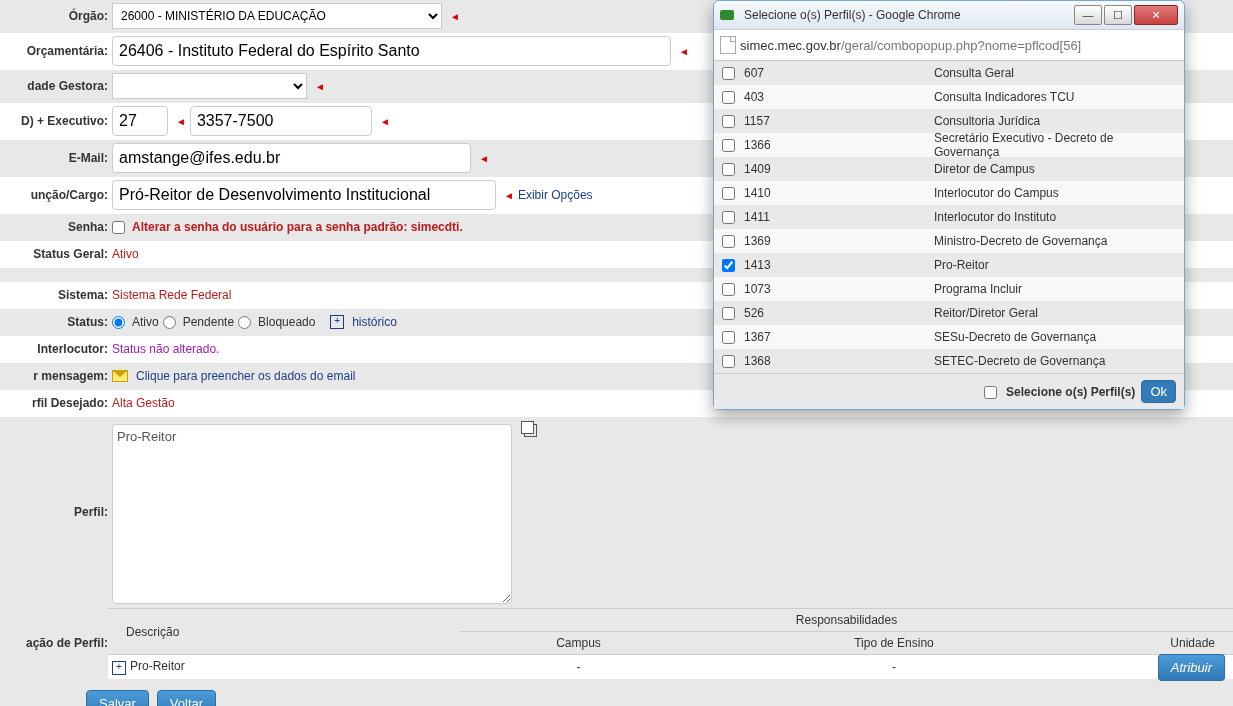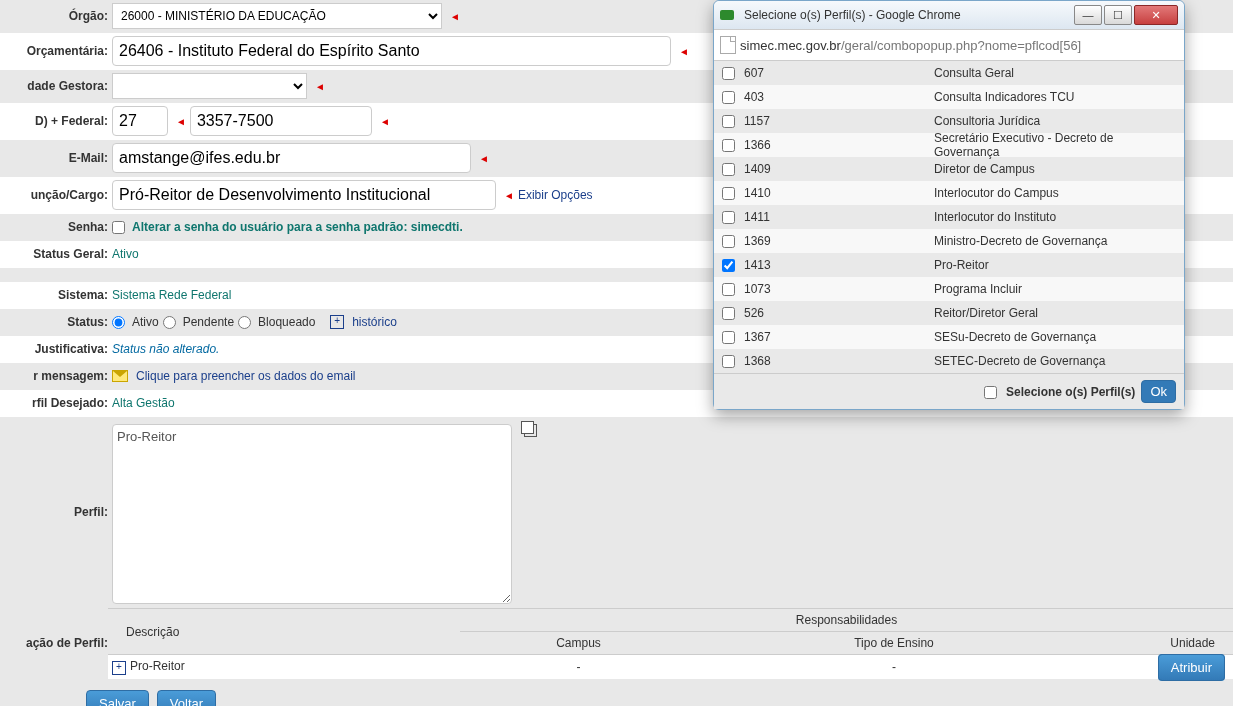--- a/index.html
+++ b/index.html
@@ -5,21 +5,21 @@
 body { margin:0; font-family:Arial,sans-serif; font-size:12px; background:#fff; color:#333; }
 .page { width:1233px; height:706px; position:relative; overflow:hidden; }
 .row { display:flex; align-items:center; min-height:26px; border-bottom:1px solid transparent;}
 .row.hl { background:#e8e8e8; }
 .lab { width:108px; text-align:right; padding-right:0; font-weight:bold; color:#333; font-size:12px;}
 .ctl { display:flex; align-items:center; gap:4px; padding:3px 4px;}
 select,.sel { background:#fff; border:1px solid #ccc; height:26px; padding:2px 4px; font-size:12px; }
 input[type=text] { background:#fff; border:1px solid #ccc; height:24px; padding:2px 6px; font-size:16px; border-radius:4px;}
 .red-carret { color:#d00; font-size:10px; margin-left:4px;}
 .link { color:#1b3f8b; cursor:pointer; }
-.plain { font-size:12px; color:#0f766e; }
+.plain { font-size:12px; color:#b91c1c; }
 textarea { width:390px; height:170px; border:1px solid #ccc; border-radius:4px; padding:4px; font-family:Arial; font-size:13px; color:#555; resize:both;}
 .btn { border:1px solid #2e6da4; border-radius:4px; padding:5px 12px; color:#fff; cursor:pointer; font-size:13px;}
 .btn-blue { background:linear-gradient(#4a9cd8,#337ab7); }
 .btn-ok { background:#337ab7; padding:3px 8px; font-size:13px; border-radius:4px; }
 .grid { width:100%; border-collapse:collapse; font-size:12px;}
 .grid th { font-weight:normal; color:#333; padding:4px; }
 .grid td { text-align:center; padding:4px; color:#333;margin-top:20px;}
 .section-space { height:14px; background:#e8e8e8;}
 .plus-icon { display:inline-block; width:12px; height:12px; border:1px solid #1b3f8b; color:#1b3f8b; text-align:center; line-height:10px; font-size:10px; margin-right:4px;}
 .popup-win { position:absolute; left:679px; top:0; width:470px; border:1px solid #7aa6c9; border-radius:6px; box-shadow:0 6px 16px rgba(0,0,0,0.35); background:#fff;margin-left:34px;}
@@ -70,21 +70,21 @@
   </div>
 </div>
 <div class="row hl">
   <div class="lab">dade Gestora:</div>
   <div class="ctl">
     <select style="width:195px;"><option></option></select>
     <span class="red-carret">◄</span>
   </div>
 </div>
 <div class="row">
-  <div class="lab">D) + Federal:</div>
+  <div class="lab">D) + Executivo:</div>
   <div class="ctl">
     <input type="text" style="width: 42px;" value="27">
     <span class="red-carret">◄</span>
     <input type="text" style="width: 168px;" value="3357-7500">
     <span class="red-carret">◄</span>
   </div>
 </div>
 <div class="row hl">
   <div class="lab">E-Mail:</div>
   <div class="ctl">
@@ -124,23 +124,23 @@
   <div class="lab">Status:</div>
   <div class="ctl">
     <input type="radio" checked="" style=""><span>Ativo</span>
     <input type="radio" style=""><span>Pendente</span>
     <input type="radio" style=""><span>Bloqueado</span>
     &nbsp;&nbsp;<span class="plus-icon">+</span>
     <span class="link">histórico</span>
   </div>
 </div>
 <div class="row">
-  <div class="lab">Justificativa:</div>
-  <div class="ctl">
-        <span style="color:#0369a1;font-style:italic;">Status não alterado.</span>
+  <div class="lab">Interlocutor:</div>
+  <div class="ctl">
+        <span style="color:#a21caf;">Status não alterado.</span>
       </div>
 </div>
 <div class="row hl">
   <div class="lab">r mensagem:</div>
   <div class="ctl">
     <span class="mail-icon"></span>
     <span class="link" style="color:#1b3f8b;">Clique para preencher os dados do email</span>
   </div>
 </div>
 <div class="row">
@@ -168,21 +168,21 @@
       </tr>
       <tr>
         <th>Campus</th>
         <th>Tipo de Ensino</th>
         <th style="text-align:right; padding-right:18px; width:120px;">Unidade</th>
       </tr>
       <tr style="background:#fff;">
         <td style="text-align:left;"><span class="plus-icon">+</span><span>Pro-Reitor</span></td>
         <td>-</td>
         <td>-</td>
-        <td style="text-align:right; padding-right:8px;"><span class="btn btn-blue">Atribuir</span></td>
+        <td style="text-align:right; padding-right:8px;font-style:italic;"><span class="btn btn-blue">Atribuir</span></td>
       </tr>
     </tbody>
         </table>
   </div>
 </div>
 
 <div class="row hl" style="padding:10px 0 10px 86px; gap:8px;">
   <span class="btn btn-blue">Salvar</span>
   <span class="btn btn-blue">Voltar</span>
 </div>

